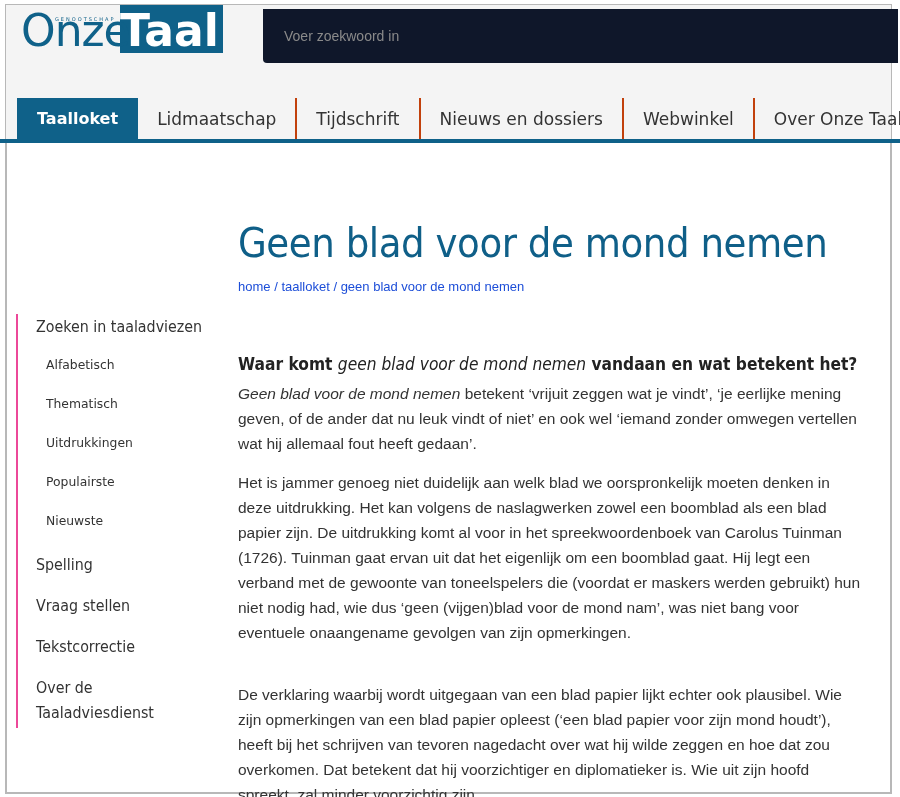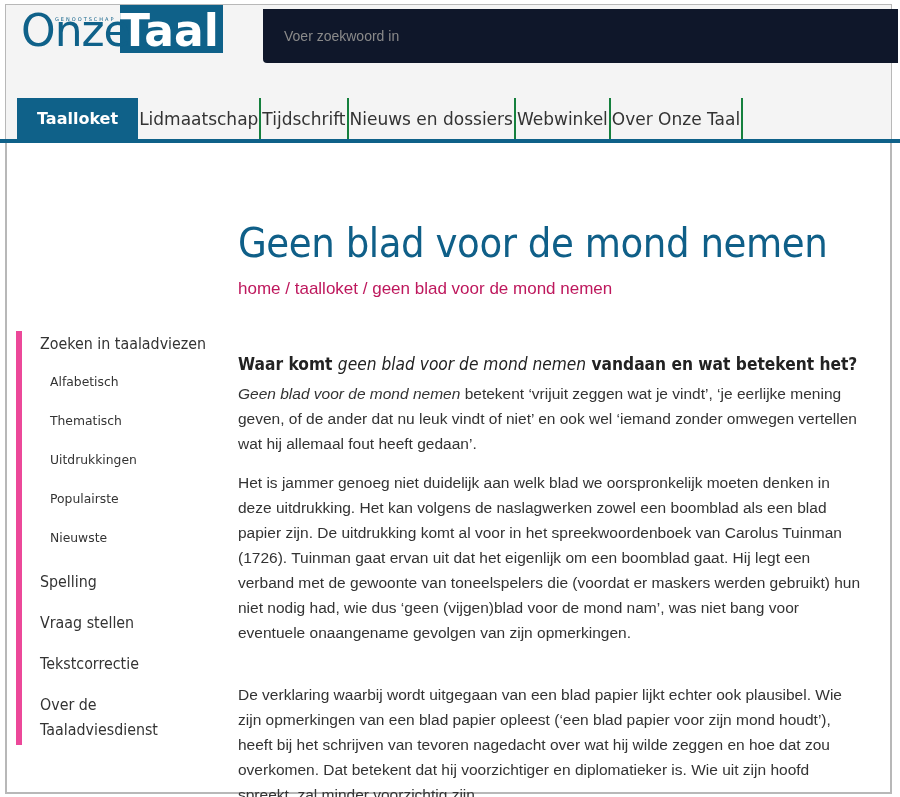--- a/index.html
+++ b/index.html
@@ -45,43 +45,43 @@
     }
     .search::placeholder { color: #8a8a8a; }
 
     .nav {
       position: absolute; left: 0; top: 98px; width: 900px; height: 45px;
     }
     .nav-tabs {
       position: absolute; left: 17px; top: 0; height: 41px; display: flex;
     }
     .nav-tab {
-      height: 41px; padding: 0 1px; display: flex; align-items: center;
-      font-size: 17px; color: #333; border-right: 2px solid #15803d;
+      height: 41px; padding: 0 19px; display: flex; align-items: center;
+      font-size: 17px; color: #333; border-right: 2px solid #c2410c;
       font-family: "DejaVu Sans", sans-serif; cursor: pointer; white-space: nowrap;
     }
     .nav-tab.active { background: #0f6189; color: #ffffff; border-right: none; padding: 0 20px; font-weight: bold; font-size: 16px; }
     .nav-line {
       position: absolute; left: 0; top: 41px; width: 900px; height: 4px; background: #0f6189;
     }
 
     .page-title {
       position: absolute; left: 238px; top: 220px; font-size: 40px; color: #0f5f88;
       font-family: "DejaVu Sans", sans-serif; font-weight: normal; letter-spacing: -0.5px; white-space: nowrap;
       transform: scaleX(0.93); transform-origin: left;
     }
     .breadcrumb {
-      position: absolute; left: 238px; top: 279px; font-size: 17px; color: #be185d; white-space: nowrap;
+      position: absolute; left: 238px; top: 279px; font-size: 13px; color: #1d4ed8; white-space: nowrap;
       font-family: "Liberation Sans", sans-serif;
     }
     .breadcrumb span { cursor: pointer; }
 
     .sidebar {
-      position: absolute; left: 16px; top: 331px; width: 200px; height: 414px;
-      border-left: 6px solid #ec4899;
+      position: absolute; left: 16px; top: 314px; width: 200px; height: 414px;
+      border-left: 2px solid #ec4899;
       text-align: right;
     }
     .side-item {
       position: absolute; left: 18px; font-size: 15px; color: #333; cursor: pointer; line-height: 24px;
       font-family: "DejaVu Sans", sans-serif; transform: scaleX(0.95); transform-origin: left;
     }
     .side-sub {
       position: absolute; left: 28px; font-size: 13px; color: #333; cursor: pointer; line-height: 20px;
       font-family: "DejaVu Sans", sans-serif; transform: scaleX(0.95); transform-origin: left;
     }

